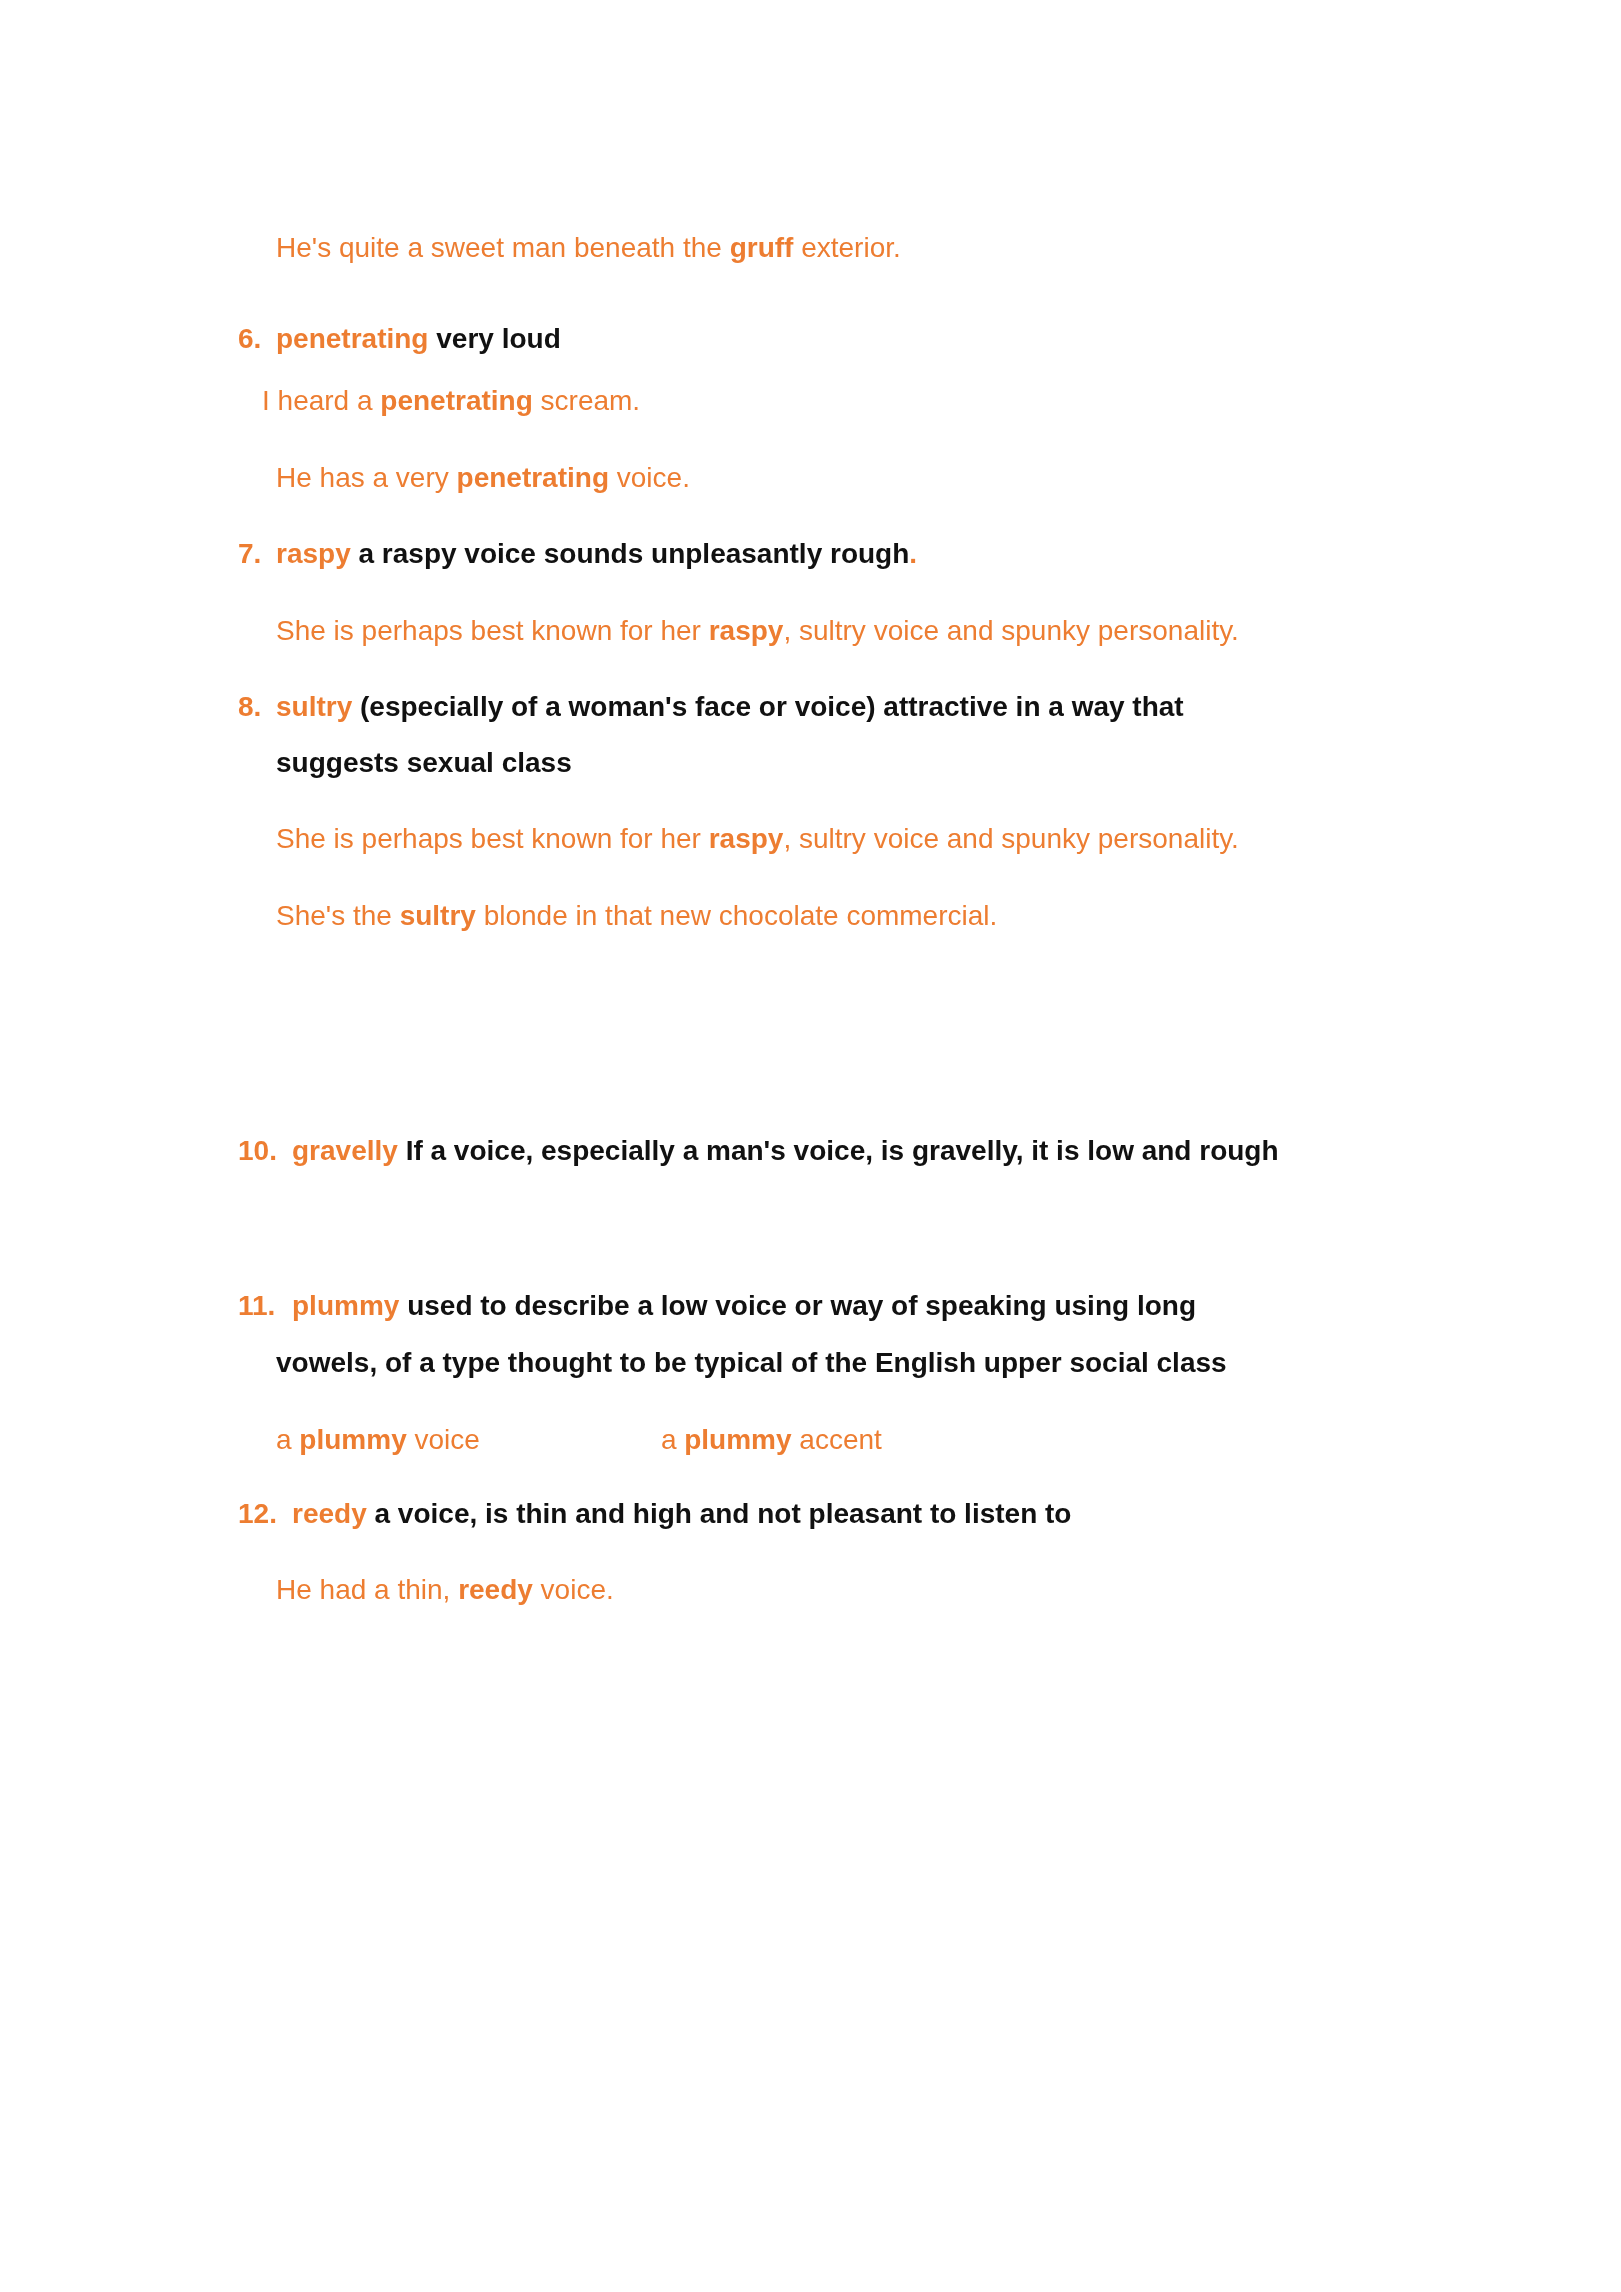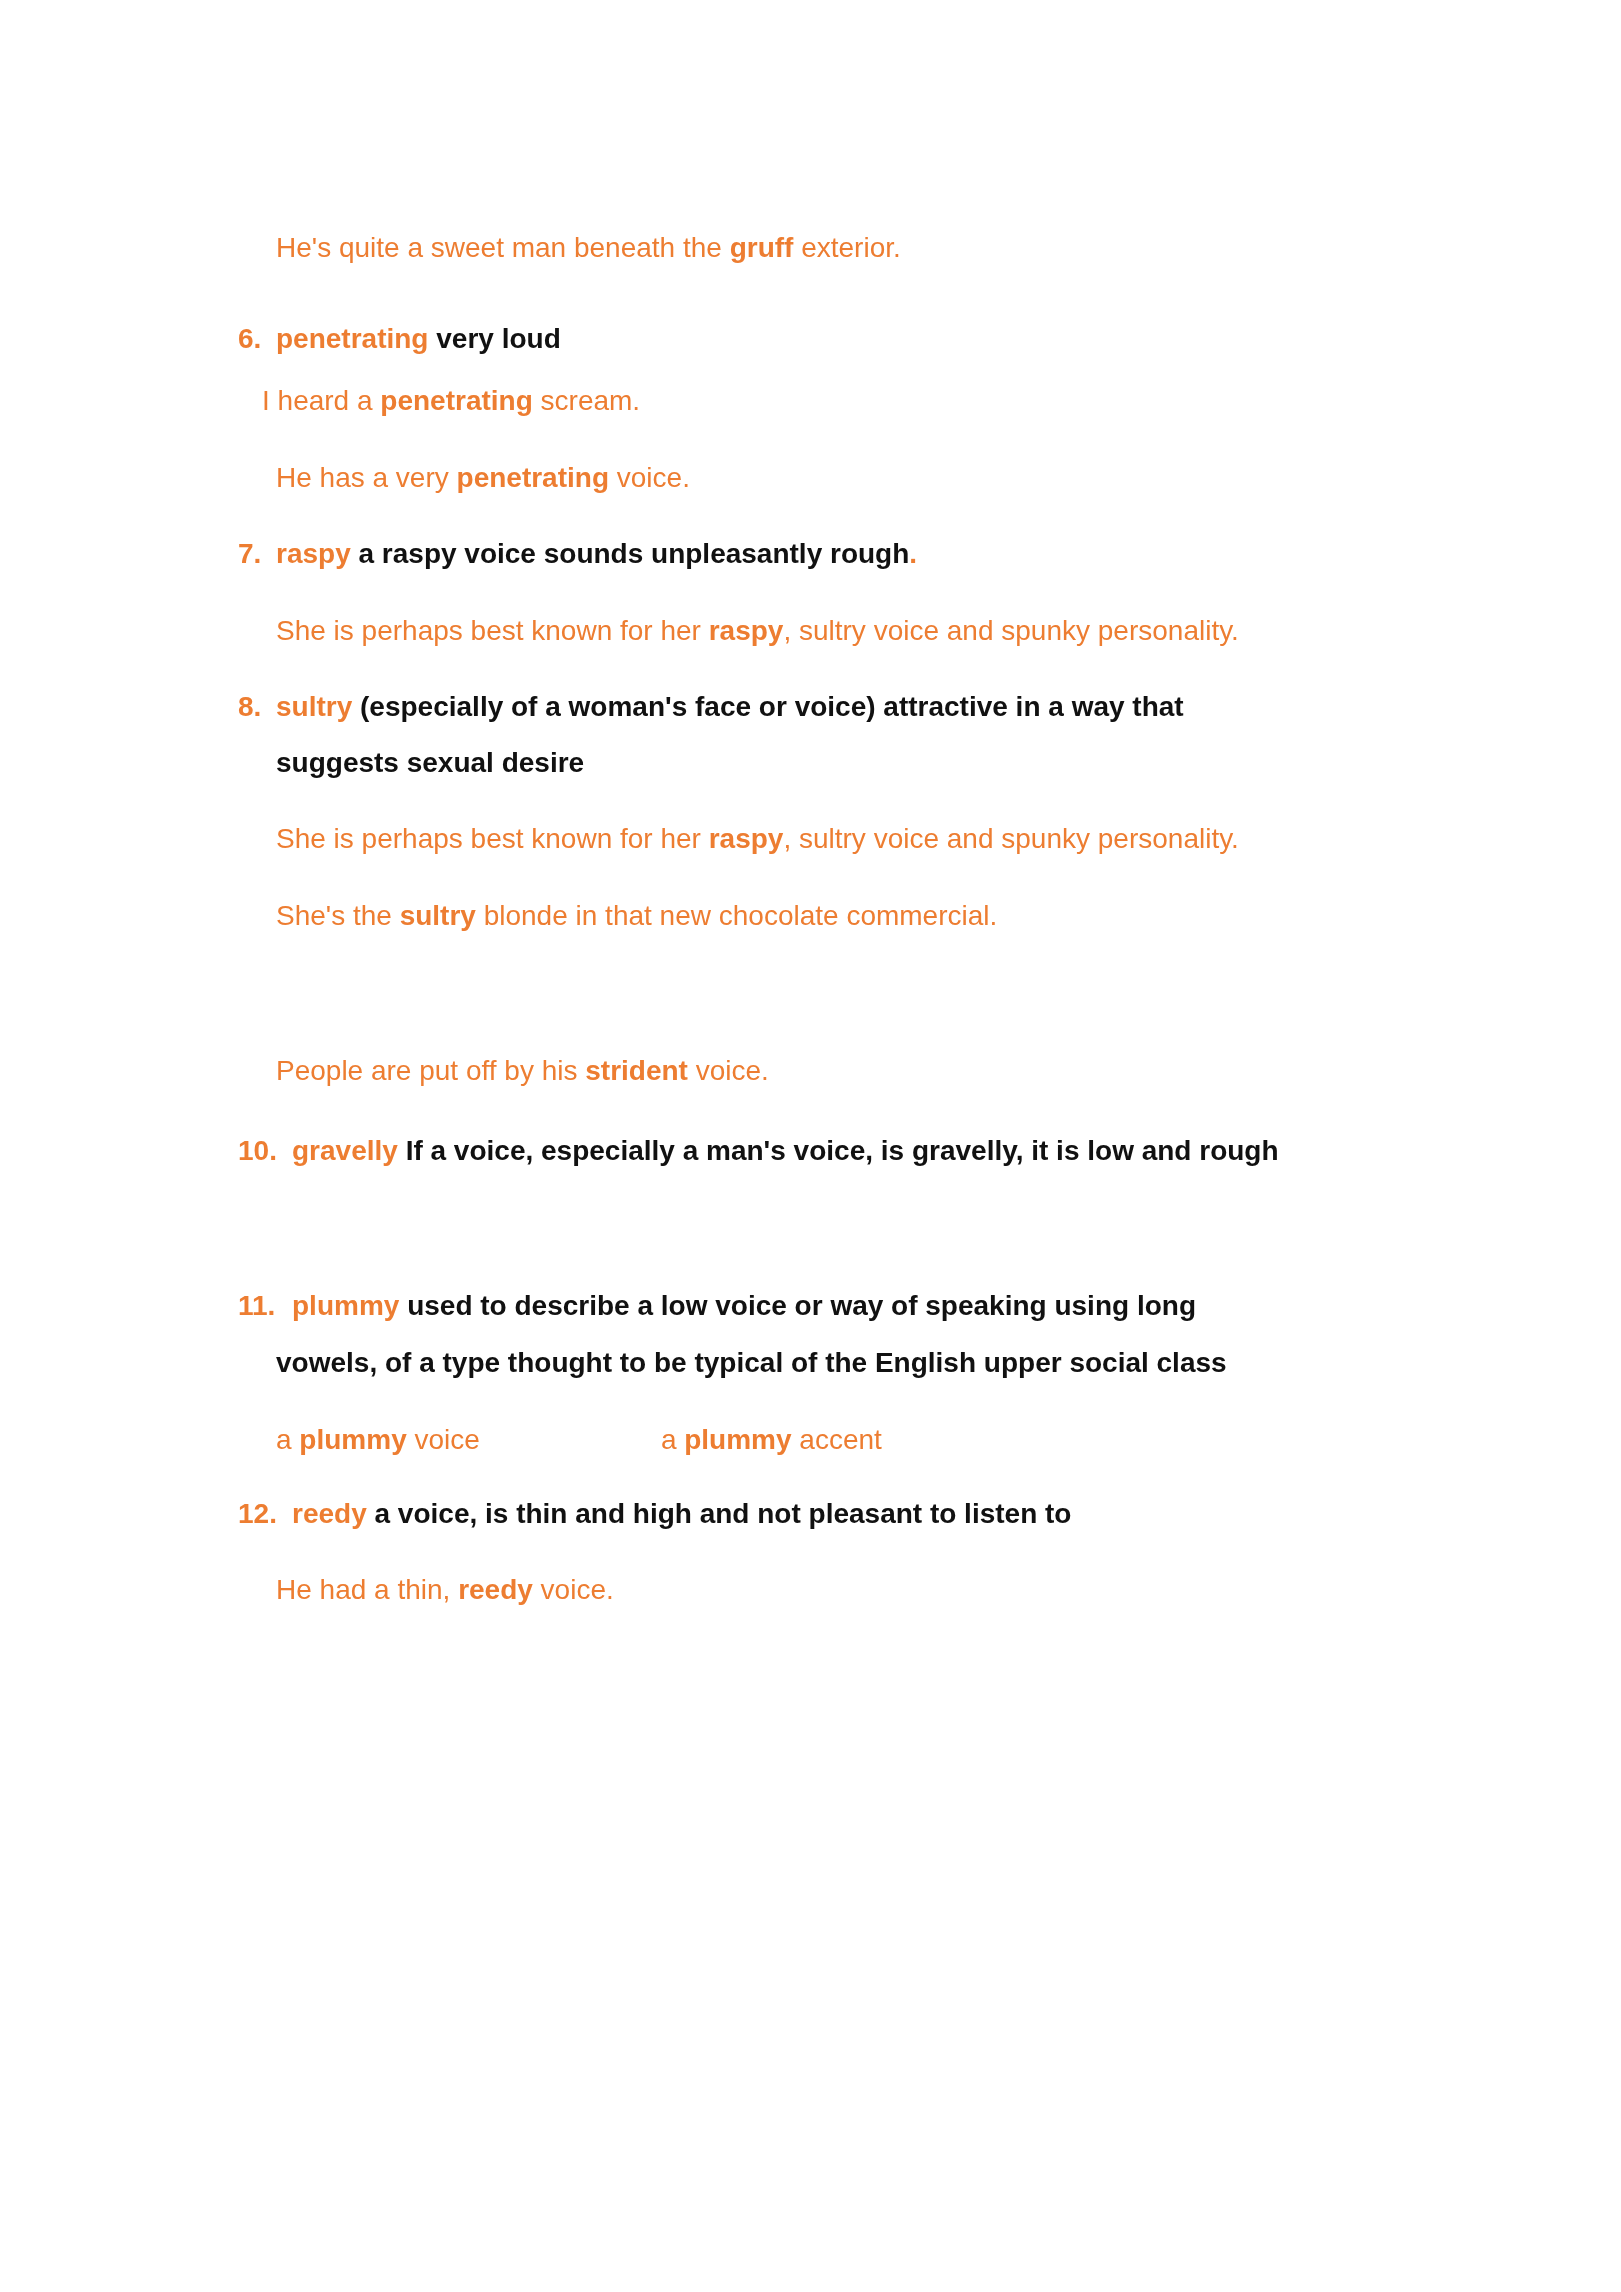--- a/index.html
+++ b/index.html
@@ -28,24 +28,23 @@
 <body style="background: rgb(255, 255, 255);">
 
 <div class="page" id="page">
     <div class="line" style="left: 276px; top: 230px;"><span class="o">He's quite a sweet man beneath the </span><span class="b o">gruff</span><span class="o"> exterior.</span></div>
     <div class="line" style="left: 238px; top: 307px; margin-top: 14px;"><span class="num" style="width: 38px;">6.</span><span class="b o">penetrating</span><span class="b k"> very loud</span></div>
     <div class="line" style="left: 262px; top: 383px;"><span class="o">I heard a </span><span class="b o">penetrating</span><span class="o"> scream.</span></div>
     <div class="line" style="left: 276px; top: 460px;"><span class="o">He has a very </span><span class="b o">penetrating</span><span class="o"> voice.</span></div>
     <div class="line" style="left: 238px; top: 536px;"><span class="num" style="width: 38px;">7.</span><span class="b o">raspy</span><span class="b k"> a raspy voice sounds unpleasantly rough</span><span class="b o">.</span></div>
     <div class="line" style="left: 276px; top: 613px;"><span class="o">She is perhaps best known for her </span><span class="b o">raspy</span><span class="o">, sultry voice and spunky personality.</span></div>
     <div class="line" style="left: 238px; top: 689px;"><span class="num" style="width: 38px;">8.</span><span class="b o">sultry</span><span class="b k"> (especially of a woman's face or voice) attractive in a way that</span></div>
-    <div class="line" style="left: 276px; top: 745px;"><span class="b k">suggests sexual desire</span></div>
+    <div class="line" style="left: 276px; top: 745px;"><span class="b k">suggests sexual class</span></div>
     <div class="line" style="left: 276px; top: 821px;"><span class="o">She is perhaps best known for her </span><span class="b o">raspy</span><span class="o">, sultry voice and spunky personality.</span></div>
     <div class="line" style="left: 276px; top: 898px;"><span class="o">She's the </span><span class="b o">sultry</span><span class="o"> blonde in that new chocolate commercial.</span></div>
-    <div class="line" style="left: 276px; top: 1053px;"><span class="o">People are put off by his </span><span class="b o">strident</span><span class="o"> voice.</span></div>
     <div class="line" style="left: 238px; top: 1133px;"><span class="num" style="width: 54px;">10.</span><span class="b o">gravelly</span><span class="b k"> If a voice, especially a man's voice, is gravelly, it is low and rough</span></div>
     <div class="line" style="left: 238px; top: 1288px;"><span class="num" style="width: 54px;">11.</span><span class="b o">plummy</span><span class="b k"> used to describe a low voice or way of speaking using long</span></div>
     <div class="line" style="left: 276px; top: 1422px;"><span class="o">a </span><span class="b o">plummy</span><span class="o"> voice</span><span class="gap" style="width: 181px;"></span><span class="o">a </span><span class="b o">plummy</span><span class="o"> accent</span></div>
     <div class="line" style="left: 276px; top: 1345px;"><span class="b k">vowels, of a type thought to be typical of the English upper social class</span></div>
     <div class="line" style="left: 238px; top: 1496px;"><span class="num" style="width: 54px;">12.</span><span class="b o">reedy</span><span class="b k"> a voice, is thin and high and not pleasant to listen to</span></div>
     <div class="line" style="left: 276px; top: 1572px;"><span class="o">He had a thin, </span><span class="b o">reedy</span><span class="o"> voice.</span></div>
   </div>
 
 
 </body></html>

